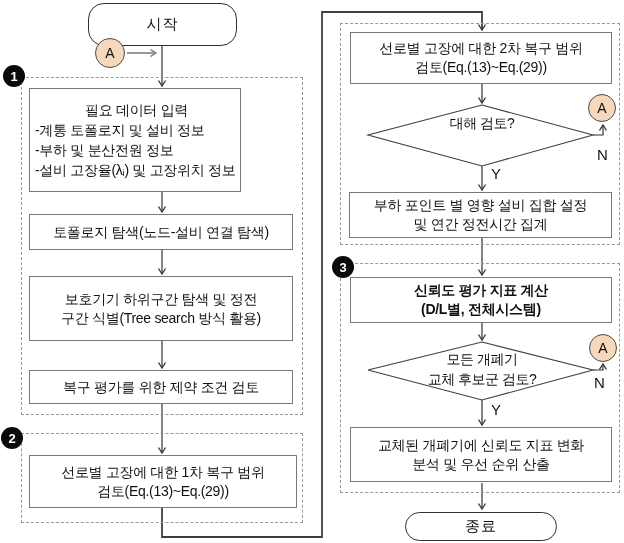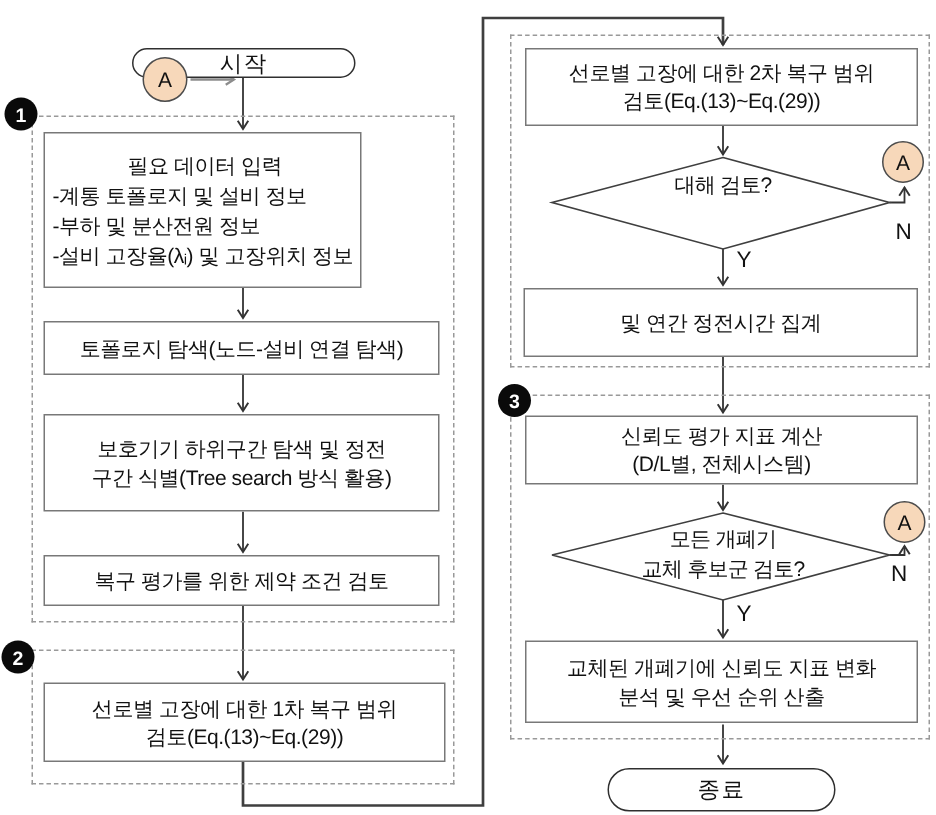--- a/index.html
+++ b/index.html
@@ -79,21 +79,21 @@
 
   <div class="group" style="left:21px;top:77px;width:282px;height:338px;"></div>
   <div class="group" style="left:21px;top:433px;width:282px;height:90px;"></div>
   <div class="group" style="left:340px;top:23px;width:280px;height:222px;"></div>
   <div class="group" style="left:340px;top:263px;width:280px;height:230px;"></div>
 
   <div class="badge" style="left:3px;top:65px;">1</div>
   <div class="badge" style="left:1px;top:427px;">2</div>
   <div class="badge" style="left:332px;top:256px;">3</div>
 
-  <div class="terminator" style="left:88px;top:3px;width:149px;height:20px;margin-top:29px;">
+  <div class="terminator" style="left:88px;top:3px;width:149px;height:43px;">
     <span>시작</span>
   </div>
   <div class="terminator" style="left:405px;top:512px;width:152px;height:29px;">
     <span>종료</span>
   </div>
 
   <div class="acircle" style="left:95px;top:38px;width:30px;height:30px;">
     <span>A</span>
   </div>
   <div class="acircle" style="left:588px;top:94px;width:28px;height:28px;">
@@ -127,24 +127,25 @@
     <span class="l2">선로별 고장에 대한 1차 복구 범위</span>
     <span class="l2">검토(Eq.(13)~Eq.(29))</span>
   </div>
 
   <div class="box" style="left:350px;top:32px;width:262px;height:52px;">
     <span class="l2">선로별 고장에 대한 2차 복구 범위</span>
     <span class="l2">검토(Eq.(13)~Eq.(29))</span>
   </div>
 
   <div class="box" style="left:349px;top:192px;width:263px;height:46px;">
+    <span class="l2">부하 포인트 별 영향 설비 집합 설정</span>
     <span class="l2">및 연간 정전시간 집계</span>
   </div>
 
-  <div class="box" style="left:350px;top:277px;width:262px;height:46px;">
+  <div class="box" style="left:350px;top:277px;width:262px;height:46px;font-weight:bold;">
     <span class="l2">신뢰도 평가 지표 계산</span>
     <span class="l2">(D/L별, 전체시스템)</span>
   </div>
 
   <div class="box" style="left:350px;top:427px;width:262px;height:55px;">
     <span class="l2">교체된 개폐기에 신뢰도 지표 변화</span>
     <span class="l2">분석 및 우선 순위 산출</span>
   </div>
 
   <div class="dtext" style="left:395px;top:113px;width:174px;">

